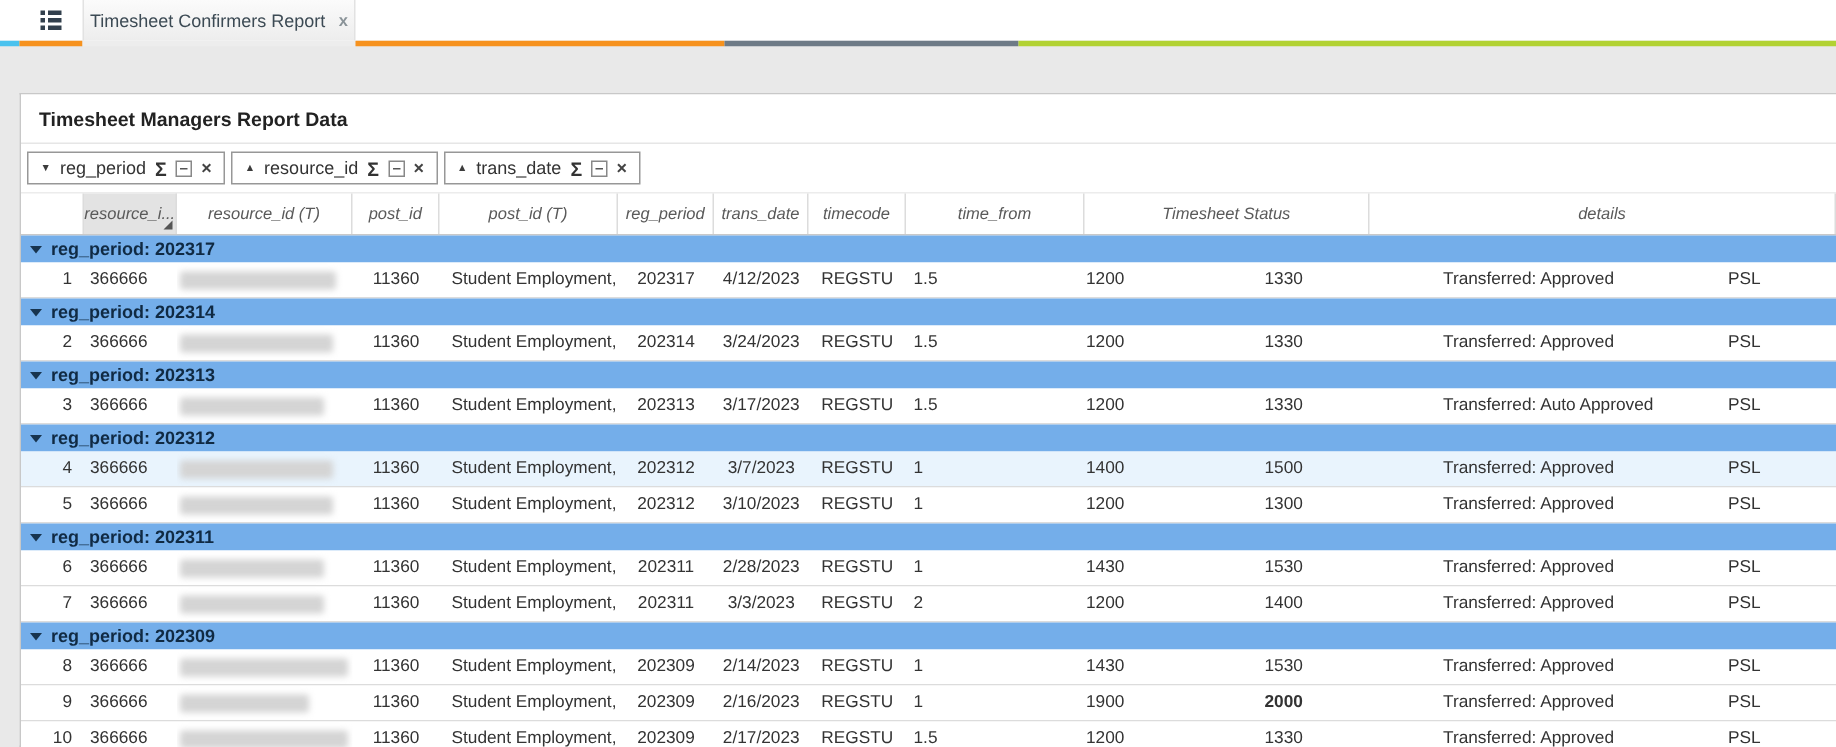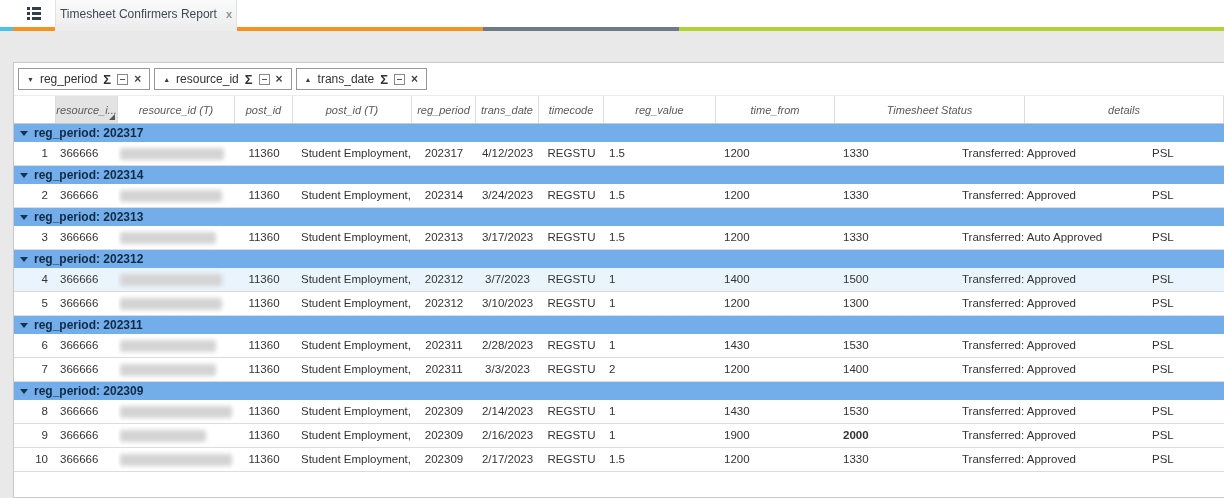--- a/index.html
+++ b/index.html
@@ -97,20 +97,21 @@
     <span class="seg" id="seg-cyan" style="width: 13px; background: rgb(74, 194, 238);"></span>
     <span class="seg" id="seg-or1" style="width: 42px; background: rgb(246, 146, 30);"></span>
     <span class="seg" id="seg-gap" style="width:182px;background:#ededed"></span>
     <span class="seg" id="seg-or2" style="width: 246px; background: rgb(246, 146, 30);"></span>
     <span class="seg" id="seg-slate" style="width: 196px; background: rgb(110, 123, 135);"></span>
     <span class="seg" id="seg-green" style="flex: 1 1 0%; background: rgb(178, 210, 51);"></span>
   </div>
 
   <div class="page">
     <div class="panel">
+      <div class="panel-title">Timesheet Managers Report Data</div>
 
       <div class="toolbar">
         <div id="chips" style="display:flex;gap:4px">
             <div class="chip">
               <span class="dir">▼</span>
               <span>reg_period</span>
               <span class="sigma">Σ</span>
               <span class="collapse-box"></span>
               <span class="chip-x">×</span>
             </div>
@@ -134,21 +135,20 @@
       <div class="grid" id="grid">
           <div class="grid-header">
             <div class="hcell" style="width: 42px;"></div>
             <div class="hcell sorted" style="width: 62px;">resource_i...<span class="corner"></span></div>
             <div class="hcell" style="width: 117px;">resource_id (T)</div>
             <div class="hcell" style="width: 58px;">post_id</div>
             <div class="hcell" style="width: 119px;">post_id (T)</div>
             <div class="hcell" style="width: 64px;">reg_period</div>
             <div class="hcell" style="width: 63px;">trans_date</div>
             <div class="hcell" style="width: 65px;">timecode</div>
-            <div class="hcell" style="width: 112px;">reg_value</div>
             <div class="hcell" style="width: 119px;">time_from</div>
             <div class="hcell" style="width: 190px;">Timesheet Status</div>
             <div class="hcell" style="width: auto; flex: 1 1 0%;">details</div>
           </div>
           <div class="group-bar">
             <span class="garrow"></span>
             <span>reg_period: 202317</span>
           </div>
           <div class="trow">
             <div class="tcell" style="width: 42px; text-align: right; padding-right: 8px;">1</div>

